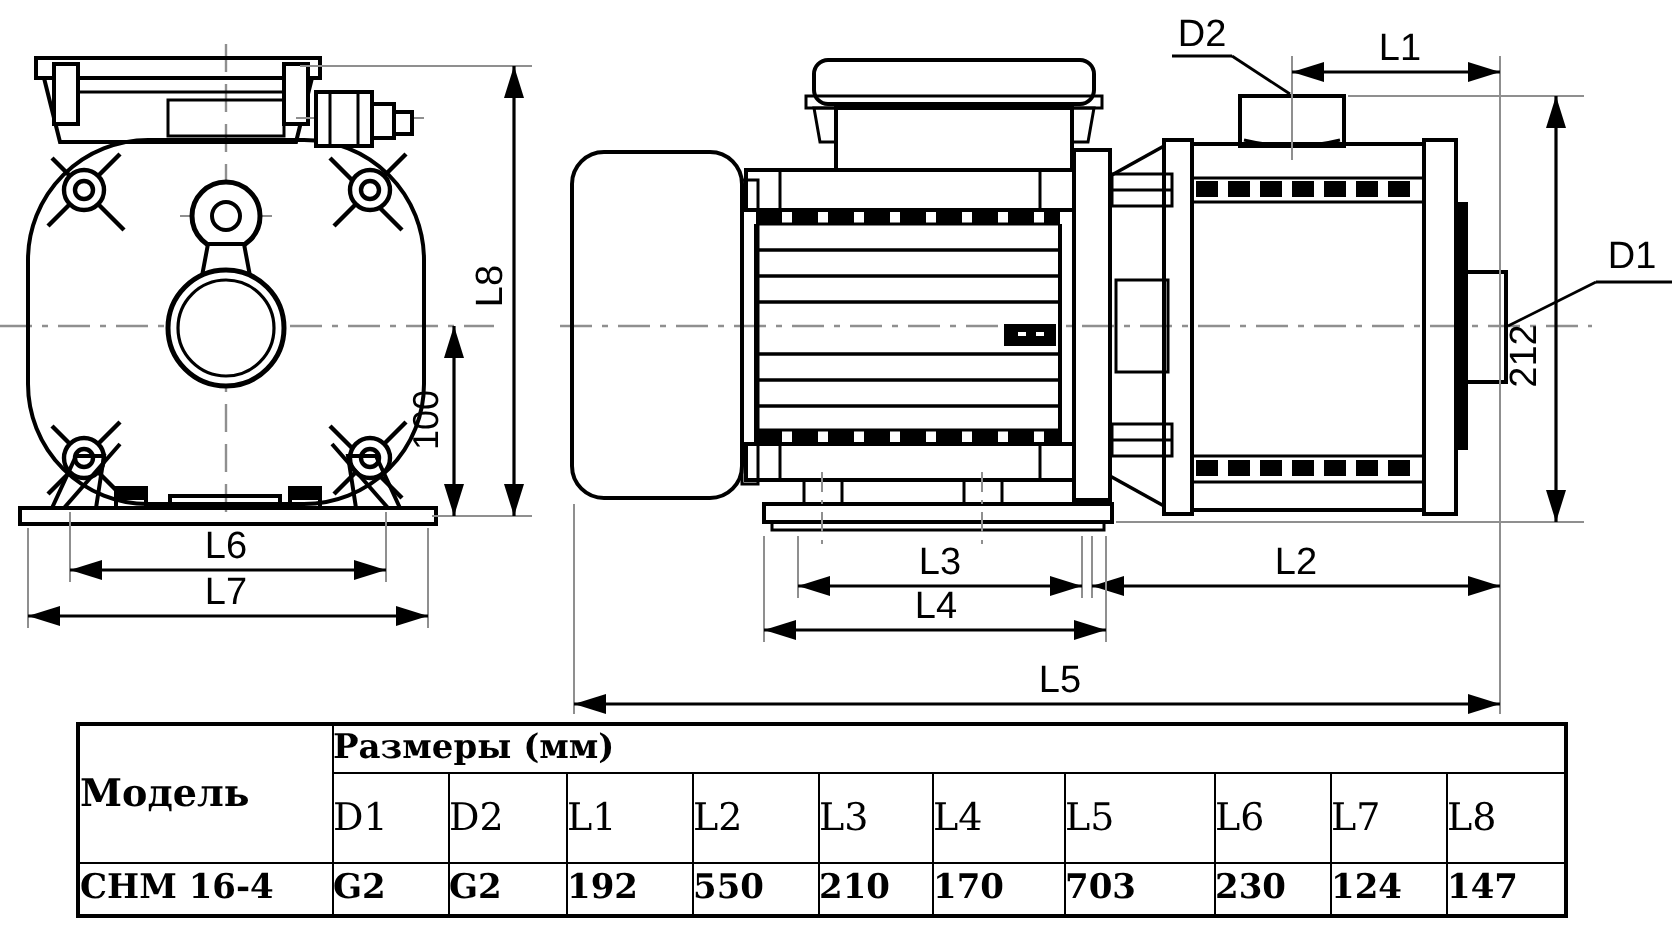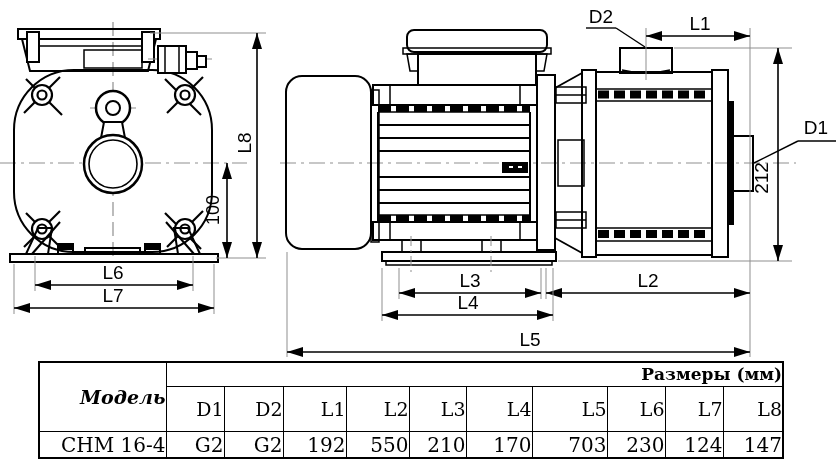--- a/index.html
+++ b/index.html
@@ -17,29 +17,29 @@
 
   table.dims{
     position:absolute;left:38px;top:361px;
     border-collapse:collapse;table-layout:fixed;
     width:744px;
     font-family:"DejaVu Serif","Liberation Serif",serif;
     color:#000;
   }
   table.dims td,table.dims th{
     border:1.6px solid #000;
-    text-align:right;vertical-align:middle;
+    text-align:left;vertical-align:middle;
     padding:0;line-height:1.1;
     overflow:hidden;white-space:nowrap;
   }
   table.dims{border:2.5px solid #000;}
-  .hdr-model{font-weight:bold;font-size:19px;font-style:italic;}
+  .hdr-model{font-weight:bold;font-size:19px;}
   .hdr-dims{font-weight:bold;font-size:17px;height:23px;}
   .hdr-col{font-size:19px;font-weight:normal;height:44px;}
-  .row-data td{font-size:20px;height:25px;border-top:2.5px solid #000;}
+  .row-data td{font-size:17px;height:25px;border-top:2.5px solid #000;font-weight:bold;}
 </style>
 </head>
 <body>
 
 <div class="page">
 
   <svg class="drawing" width="839" height="360" viewBox="0 0 839 360">
     <defs>
       <marker id="arr" markerUnits="userSpaceOnUse" markerWidth="18" markerHeight="12" refX="16" refY="5" orient="auto-start-reverse">
         <path d="M0,0 L16,5 L0,10 z" fill="#000"></path>

